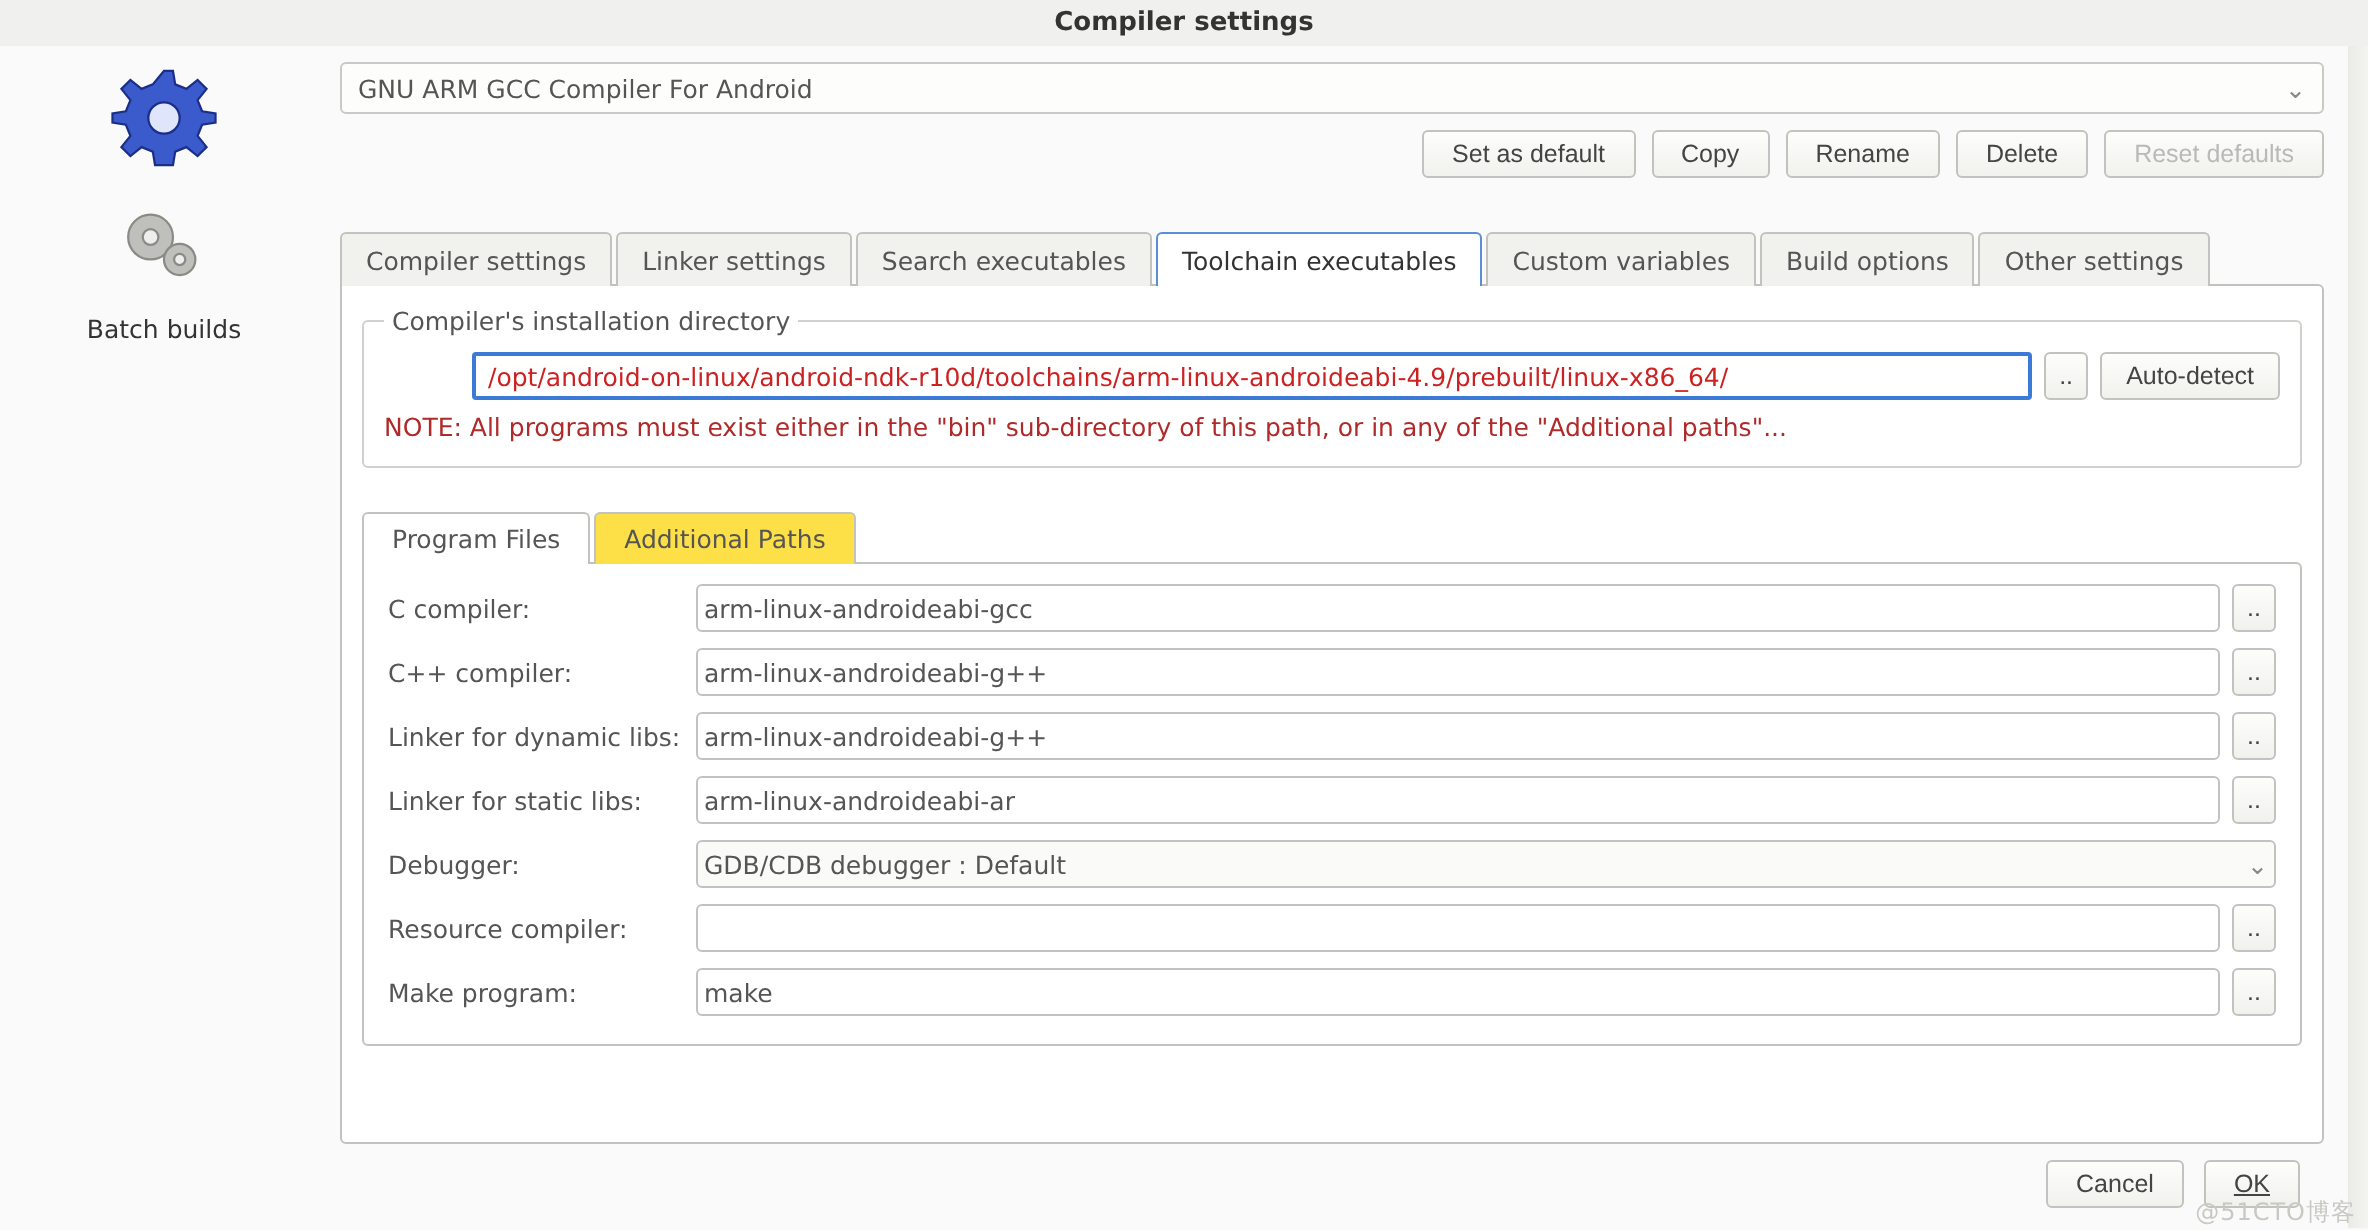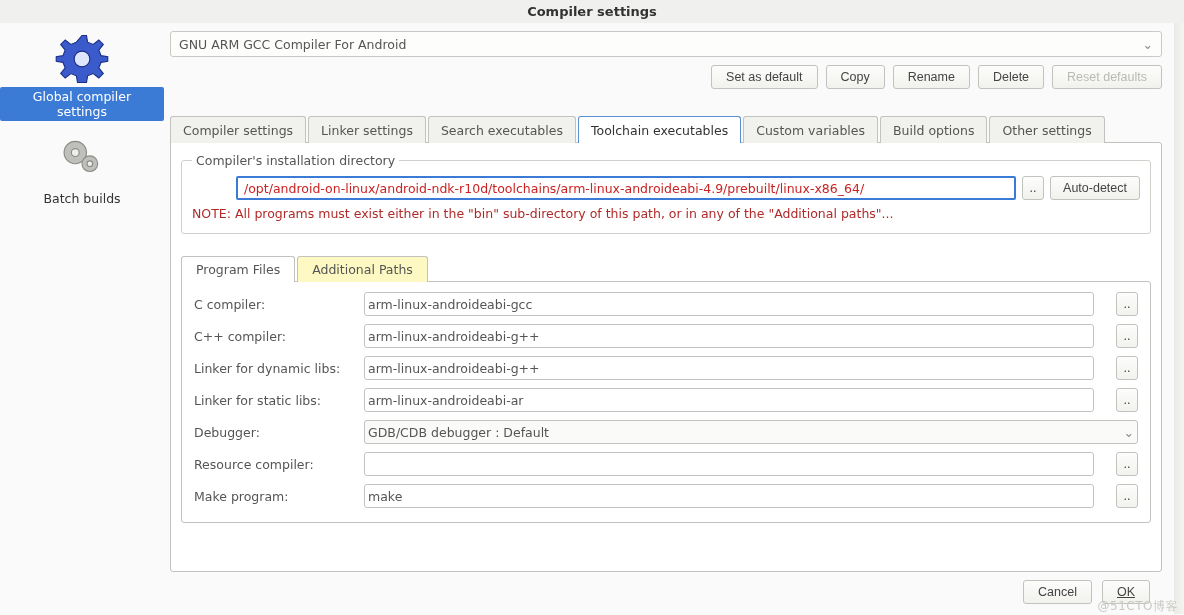--- a/index.html
+++ b/index.html
@@ -120,30 +120,30 @@
     border:1px solid #c2c2be; border-radius:3px;
     background:linear-gradient(#fdfdfc,#f1f1ed);
     height:24px; min-width:22px; padding:0 6px;
     cursor:pointer; font-size:12.5px; color:#444;
   }
   .note { color:#b02a2a; margin-top:6px; font-size:12.5px; }
   
   .subtabstrip { display:flex; margin-top:21px; }
   .subtabstrip .tab {
     border:1px solid #c2c2be; border-bottom:none;
-    background:#fef9c3; padding:5px 14px;
+    background:#fde047; padding:5px 14px;
     border-radius:3px 3px 0 0; margin-right:2px;
     color:#555; cursor:pointer; position:relative; top:1px;
   }
   .subtabstrip .tab.active { background:#fff; }
   .subpanel {
     border:1px solid #c2c2be; border-radius:0 3px 3px 3px;
     background:#fff; padding:10px 12px 14px 12px;
   }
-  .form-row { display:flex; align-items:center; margin-bottom:8px; gap:22px; }
+  .form-row { display:flex; align-items:center; margin-bottom:8px; gap:6px; }
   .form-row .label { width:148px; color:#555; }
   .form-row input[type=text], .form-row .combo {
     flex:1; height:24px;
     border:1px solid #c2c2be; border-radius:3px;
     background:#fff; padding:3px 3px;
     font-family:inherit; font-size:12.5px; color:#555;
   }
   .form-row .combo { display:flex; align-items:center; background:#fafaf8; }
   .form-row .combo .arrow { margin-left:auto; color:#888; }
   .footer {
@@ -167,21 +167,20 @@
 
 <div class="body-flex">
   <div class="sidebar">
     <div class="sb-item selected">
       <svg class="sb-icon" width="56" height="56" viewBox="0 0 100 100">
         <g fill="#3b5bcc" stroke="#1b2f88" stroke-width="2">
           <path d="M50 8 L58 8 L60 20 L70 24 L80 16 L88 24 L80 34 L84 44 L96 46 L96 54 L84 56 L80 66 L88 76 L80 84 L70 76 L60 80 L58 92 L50 92 L42 92 L40 80 L30 76 L20 84 L12 76 L20 66 L16 56 L4 54 L4 46 L16 44 L20 34 L12 24 L20 16 L30 24 L40 20 Z"></path>
         </g>
         <circle cx="50" cy="50" r="14" fill="#dfe6fb" stroke="#1b2f88" stroke-width="2"></circle>
       </svg>
-      <span class="sb-label">Global compiler settings</span>
     </div>
     <div class="sb-item">
       <svg class="sb-icon" width="56" height="56" viewBox="0 0 100 100">
         <g fill="#bfbfbb" stroke="#8a8a86" stroke-width="2">
           <circle cx="38" cy="42" r="20"></circle>
             <circle cx="38" cy="42" r="7" fill="#eee"></circle>
           <circle cx="64" cy="62" r="14"></circle>
             <circle cx="64" cy="62" r="5" fill="#eee"></circle>
         </g>
       </svg>

